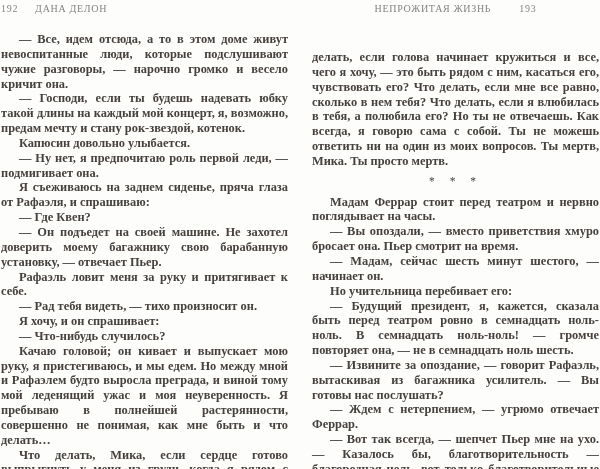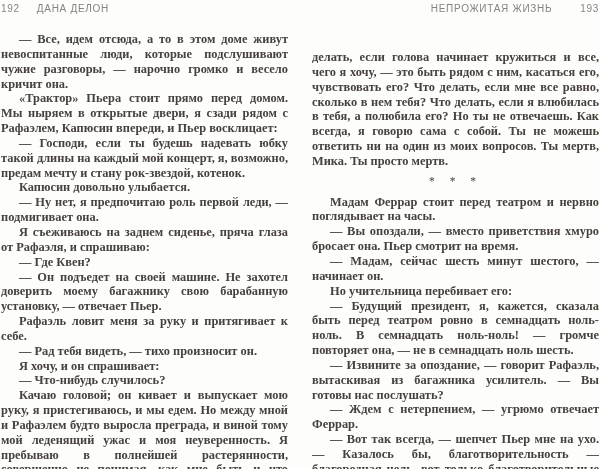--- a/index.html
+++ b/index.html
@@ -20,32 +20,32 @@
     padding: 3px 1px 0 1px;
     gap: 24px;
   }
   .page {
     flex: 0 0 287px;
     width: 287px;
     display: flex;
     flex-direction: column;
   }
   .running-head {
-    font-family: Liberation Sans, sans-serif;
+    font-family: Liberation Serif, serif;
     font-size: 10px;
     line-height: 12px;
     color: #868480;
     letter-spacing: 0.7px;
     display: flex;
     align-items: baseline;
     height: 12px;
     white-space: nowrap;
   }
   .left-head .pagenum { margin-right: 17px; }
-  .right-head { justify-content: flex-end; }
+  .right-head { justify-content: center; }
   .right-head .pagenum { margin-left: 28px; }
   .body-text {
     margin-top: 17px;
     font-family: "Liberation Serif", serif;
     font-size: 12.4px;
     line-height: 14.85px;
     color: #46413c;
     text-align: justify;
     hyphens: auto;
     -webkit-hyphens: auto;
@@ -70,21 +70,20 @@
 
 <div class="spread">
 
   <section class="page">
     <header class="running-head left-head">
       <span class="pagenum">192</span>
       <span class="runtitle">ДАНА ДЕЛОН</span>
     </header>
     <div class="body-text">
       <p class="para">— Все, идем отсюда, а то в этом доме живут невоспитанные люди, которые подслушивают чужие разговоры, — нарочно громко и весело кричит она.</p>
-      <p class="para">«Трактор» Пьера стоит прямо перед домом. Мы ныряем в открытые двери, я сзади рядом с Рафаэлем, Капюсин впереди, и Пьер восклицает:</p>
       <p class="para">— Господи, если ты будешь надевать юбку такой длины на каждый мой концерт, я, возможно, предам мечту и стану рок-звездой, котенок.</p>
       <p class="para">Капюсин довольно улыбается.</p>
       <p class="para">— Ну нет, я предпочитаю роль первой леди, — подмигивает она.</p>
       <p class="para">Я съеживаюсь на заднем сиденье, пряча глаза от Рафаэля, и спрашиваю:</p>
       <p class="para">— Где Квен?</p>
       <p class="para">— Он подъедет на своей машине. Не захотел доверить моему багажнику свою барабанную установку, — отвечает Пьер.</p>
       <p class="para">Рафаэль ловит меня за руку и притягивает к себе.</p>
       <p class="para">— Рад тебя видеть, — тихо произносит он.</p>
       <p class="para">Я хочу, и он спрашивает:</p>
       <p class="para">— Что-нибудь случилось?</p>

